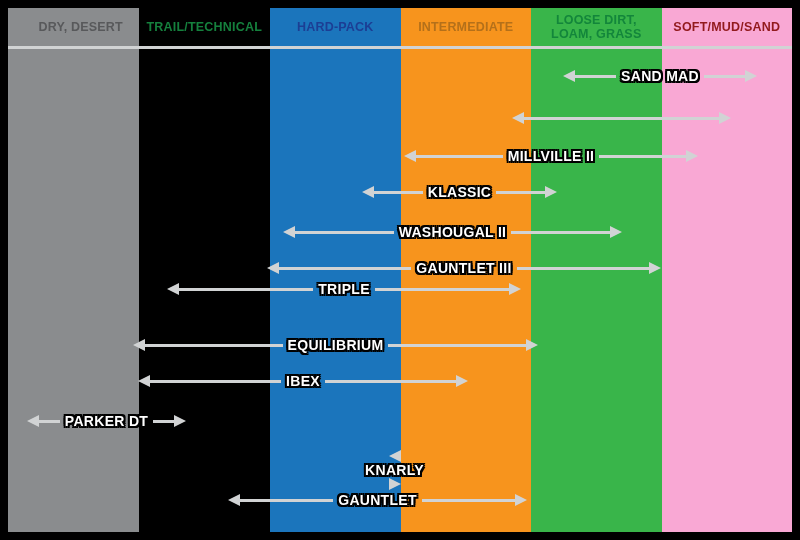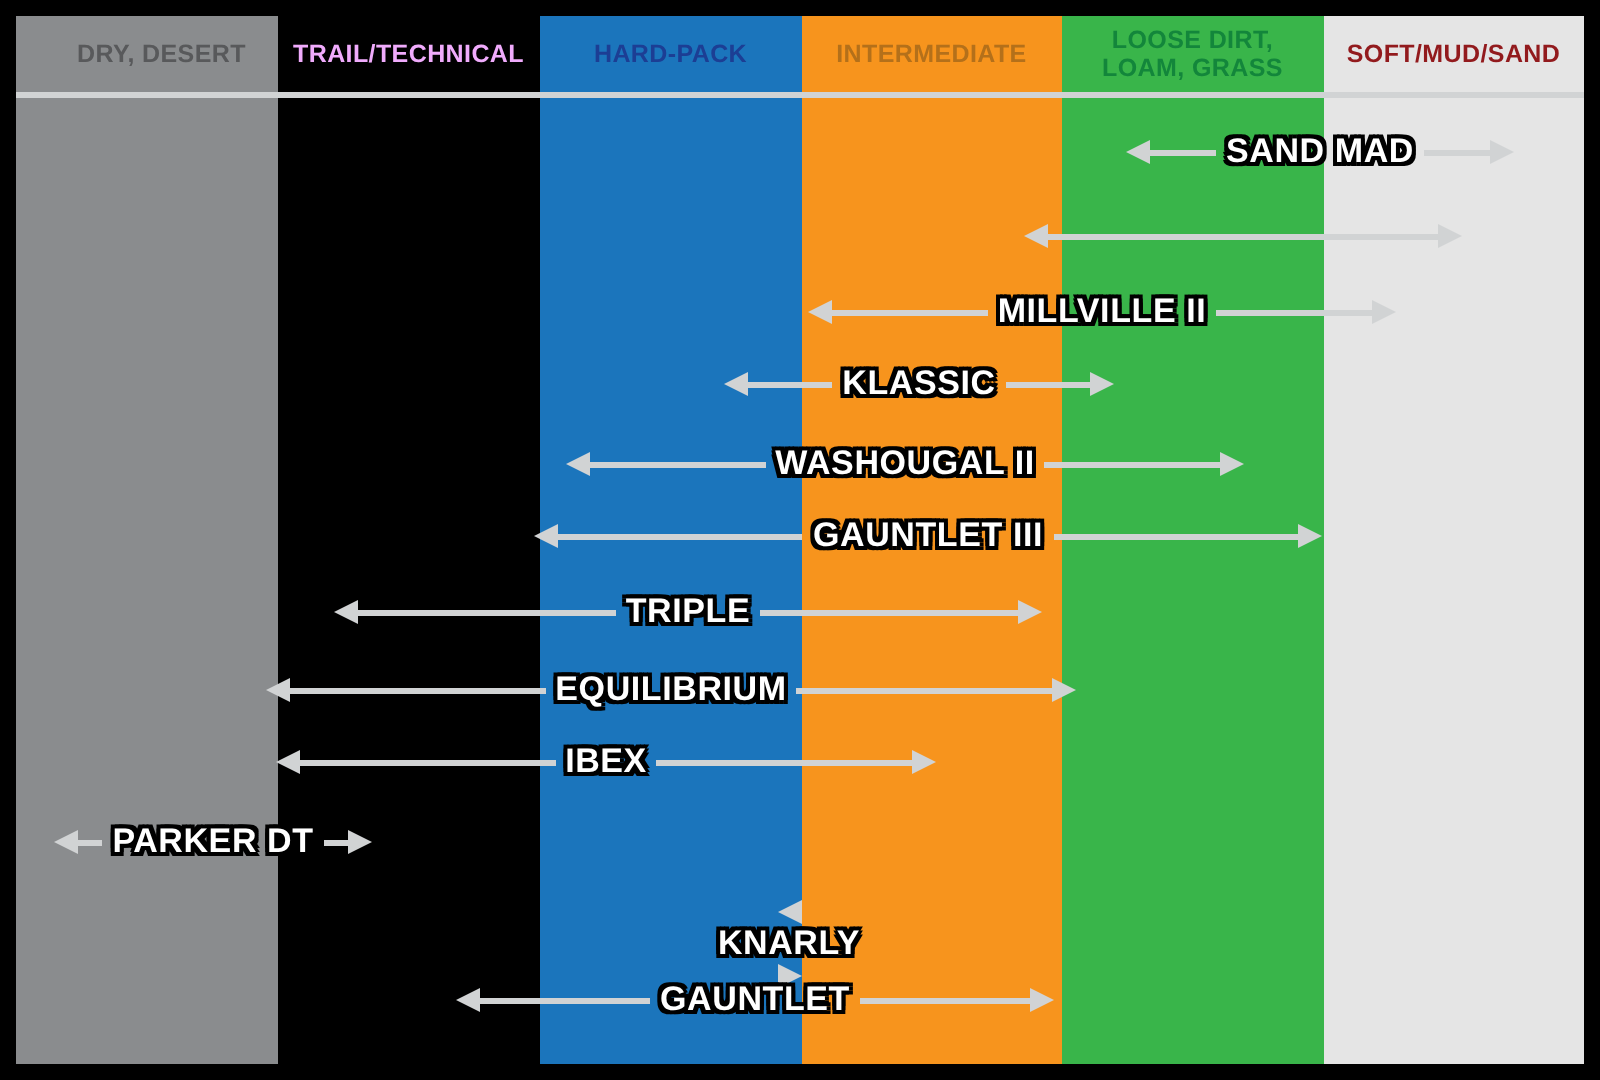--- a/index.html
+++ b/index.html
@@ -59,52 +59,52 @@
   .ah-r { border-left: 12px solid var(--arrow, #d1d3d4); }
   .seg {
     flex: 1 1 0;
     height: 3px;
     background: var(--arrow, #d1d3d4);
   }
   .tire-label {
     flex: 0 0 auto;
     white-space: nowrap;
     padding: 0 5px;
-    font-size: 17px;
+    font-size: 14px;
     font-weight: bold;
     letter-spacing: 0.3px;
     color: var(--labelcol, #fff);
     text-shadow:
       -2px -2px 0 #000, 2px -2px 0 #000,
       -2px  2px 0 #000, 2px  2px 0 #000,
       -2px  0   0 #000, 2px  0   0 #000,
        0   -2px 0 #000, 0    2px 0 #000;
   }
 </style>
 </head>
 <body>
 
 <div id="stage" style="background: rgb(0, 0, 0);">
   <div id="inner">
     <div class="col" style="background: rgb(138, 140, 142);">
       <div class="col-label" style="color: rgb(88, 89, 91); margin-left: 15px;">DRY, DESERT</div>
     </div>
     <div class="col" style="background: rgb(0, 0, 0);">
-      <div class="col-label" style="color: #f0abfc;">TRAIL/TECHNICAL</div>
+      <div class="col-label" style="color: #15803d;">TRAIL/TECHNICAL</div>
     </div>
     <div class="col" style="background: rgb(27, 117, 188);">
       <div class="col-label" style="color: rgb(28, 62, 148);">HARD-PACK</div>
     </div>
     <div class="col" style="background: rgb(247, 148, 29);">
       <div class="col-label" style="color: rgb(180, 112, 26);">INTERMEDIATE</div>
     </div>
     <div class="col" style="background: rgb(57, 181, 74);">
       <div class="col-label" style="color: rgb(19, 134, 59);">LOOSE DIRT, LOAM, GRASS</div>
     </div>
-    <div class="col" style="background: #e5e5e5;">
+    <div class="col" style="background: #f9a8d4;">
       <div class="col-label" style="color: rgb(146, 26, 29);">SOFT/MUD/SAND</div>
     </div>
     <div id="header-rule"></div>
   </div>
 
   <div class="tire-row" style="left: 563px; width: 194px; top: 66px;">
     <span class="ah ah-l"></span>
       <span class="seg"></span>
       <span class="tire-label">SAND MAD</span>
       <span class="seg"></span>
@@ -137,21 +137,21 @@
       <span class="seg"></span>
       <span class="ah ah-r"></span>
   </div>
   <div class="tire-row" style="left: 267px; width: 394px; top: 258px;">
     <span class="ah ah-l"></span>
       <span class="seg"></span>
       <span class="tire-label">GAUNTLET III</span>
       <span class="seg"></span>
       <span class="ah ah-r"></span>
   </div>
-  <div class="tire-row" style="left: 167px; width: 354px; top: 296px;">
+  <div class="tire-row" style="left: 167px; width: 354px; top: 279px;">
     <span class="ah ah-l"></span>
       <span class="seg"></span>
       <span class="tire-label">TRIPLE</span>
       <span class="seg"></span>
       <span class="ah ah-r"></span>
   </div>
   <div class="tire-row" style="left: 133px; width: 405px; top: 335px;">
     <span class="ah ah-l"></span>
       <span class="seg"></span>
       <span class="tire-label">EQUILIBRIUM</span>

